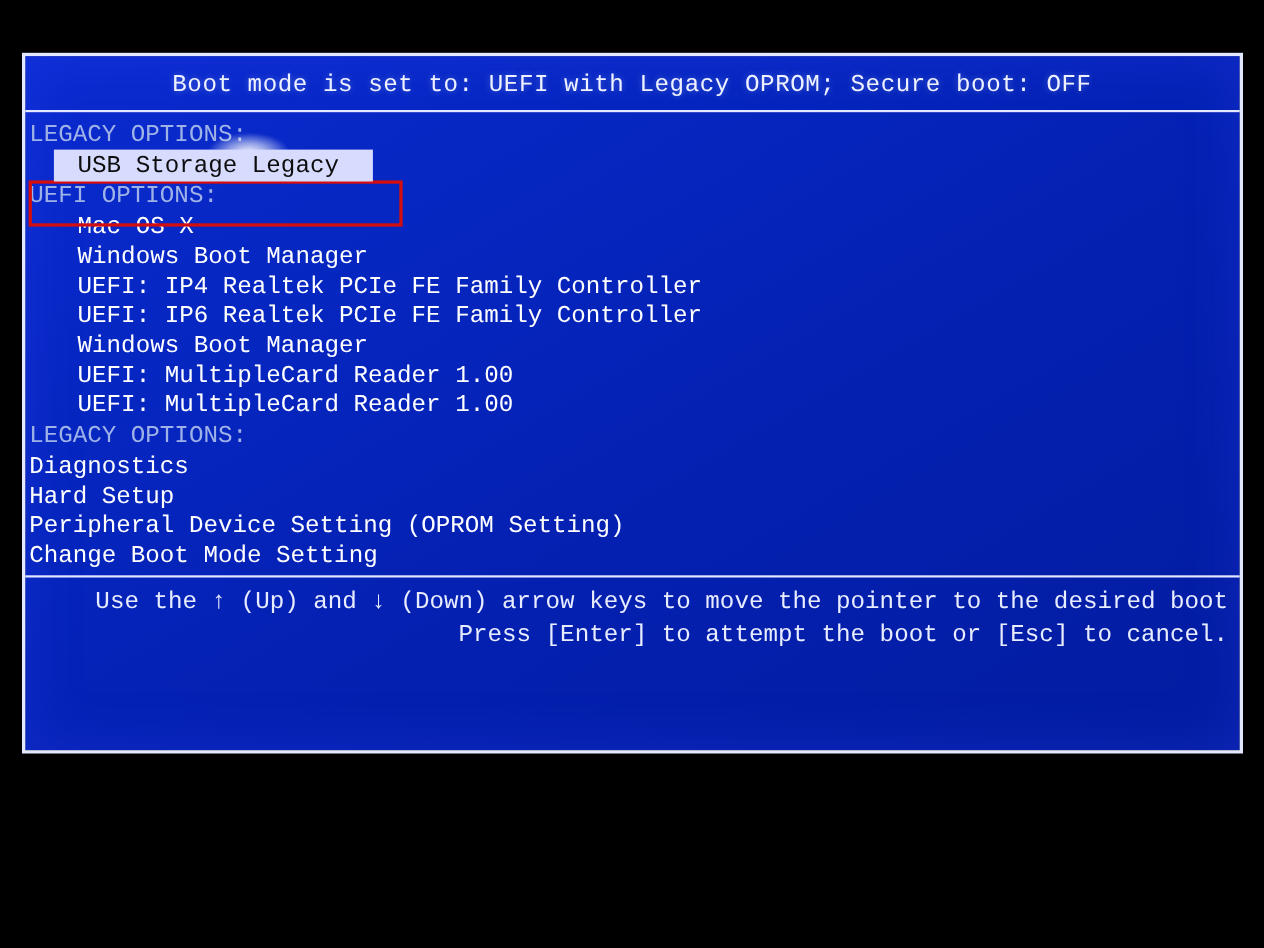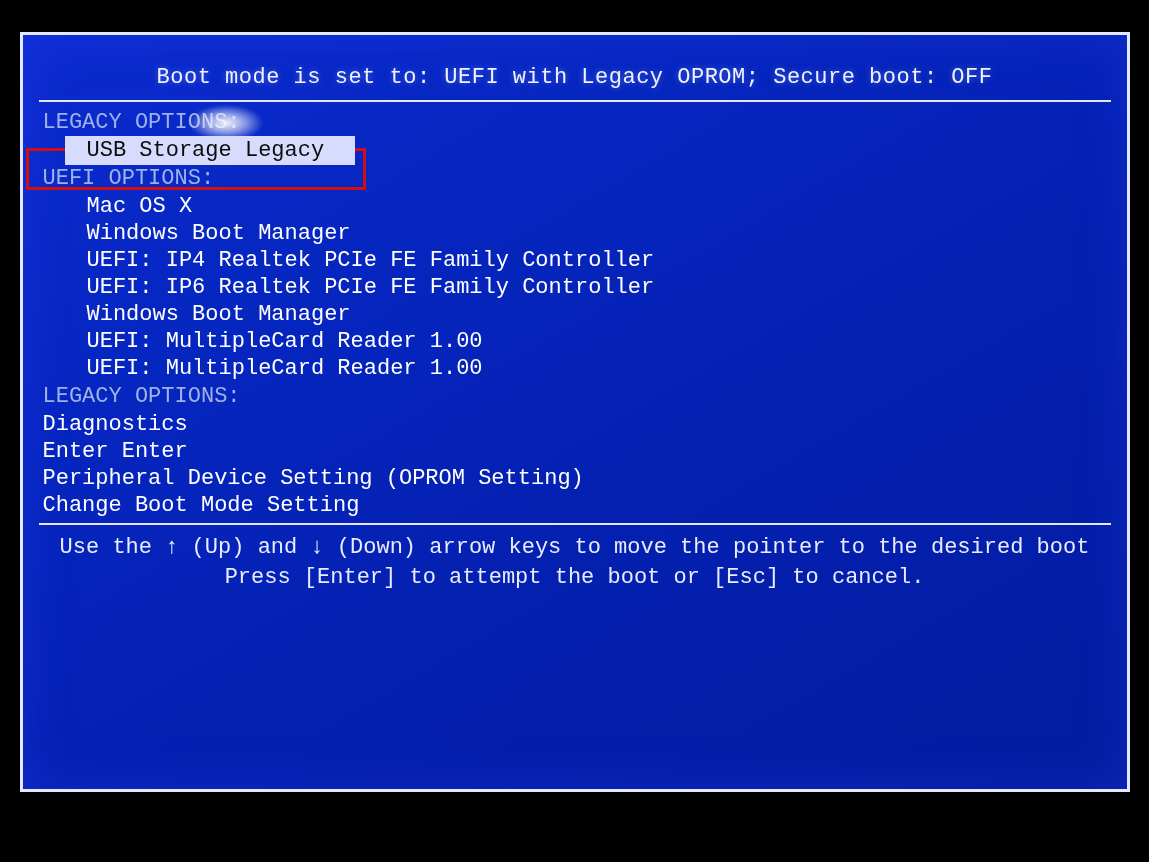--- a/index.html
+++ b/index.html
@@ -8,28 +8,28 @@
     font-family:"Courier New",Courier,monospace;
     font-size:22px;
     color:#fff;
     display:flex;
     align-items:flex-start;
     justify-content:center;
     overflow:hidden;
   }
   .screen{
     width:1110px;
-    height:760px;
-    margin-top:32px;
+    height:637px;
+    margin-top:48px;
     background:linear-gradient(150deg,#0b2bd0 0%,#0626c0 30%,#0420b0 60%,#031ca0 100%);
     border:3px solid #e3e7ff;
     box-sizing:border-box;
     position:relative;
     box-shadow:0 0 50px rgba(50,70,255,.25) inset;
-    padding:16px;
+    padding:0;
   }
   .rule{
     border-top:2px solid #e3e7ff;
     margin:0;
   }
   .header{
     padding:14px 10px 10px 10px;
     text-align:center;
     white-space:nowrap;
     letter-spacing:.5px;
@@ -75,21 +75,21 @@
     box-sizing:border-box;
   }
   .other-item{
     color:#fff;
     padding:1px 4px 1px 4px;
     white-space:pre;
     cursor:pointer;
   }
   .footer{
     padding:8px 10px 12px 10px;
-    text-align:center;
+    text-align:right;
     color:#e8ecff;
     line-height:1.35;
     font-family:Liberation Mono, monospace;
   }
   .footer .line{white-space:nowrap;}
   .arrow{display:inline-block;font-weight:bold;}
   .glare{
     position:absolute;
     width:74px;height:36px;
     left:166px;top:70px;
@@ -117,21 +117,21 @@
     <div class="item">Mac OS X</div>
     <div class="item">Windows Boot Manager</div>
     <div class="item">UEFI: IP4 Realtek PCIe FE Family Controller</div>
     <div class="item">UEFI: IP6 Realtek PCIe FE Family Controller</div>
     <div class="item">Windows Boot Manager</div>
     <div class="item">UEFI: MultipleCard Reader 1.00</div>
     <div class="item">UEFI: MultipleCard Reader 1.00</div>
 
     <div class="sect-label">LEGACY OPTIONS:</div>
     <div class="other-item">Diagnostics</div>
-    <div class="other-item">Enter Enter</div>
+    <div class="other-item">Hard Setup</div>
     <div class="other-item">Peripheral Device Setting (OPROM Setting)</div>
     <div class="other-item">Change Boot Mode Setting</div>
   </div>
 
   <div class="rule"></div>
   <div class="footer">
     <div class="line">
       <span>Use the </span><span class="arrow">↑</span><span> (Up) and </span><span class="arrow">↓</span><span> (Down) arrow keys to move the pointer to the desired boot</span>
     </div>
     <div class="line">Press [Enter] to attempt the boot or [Esc] to cancel.</div>

